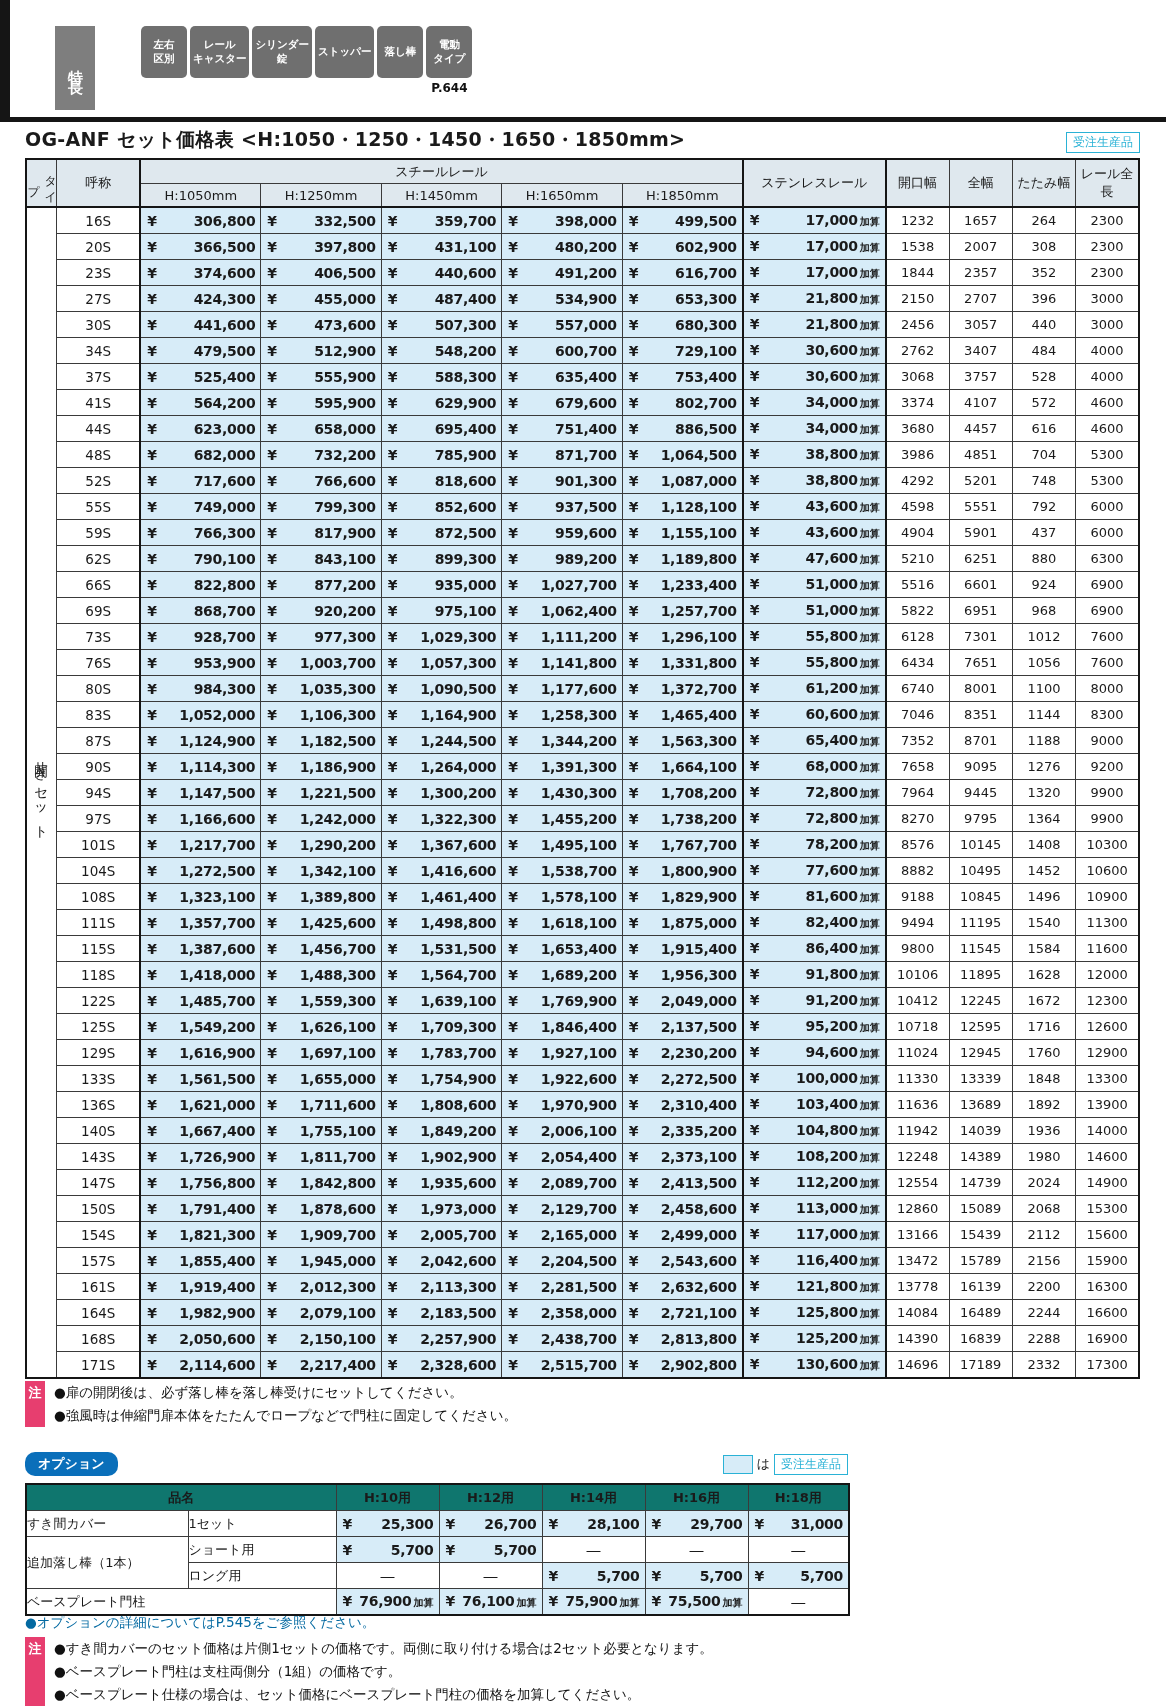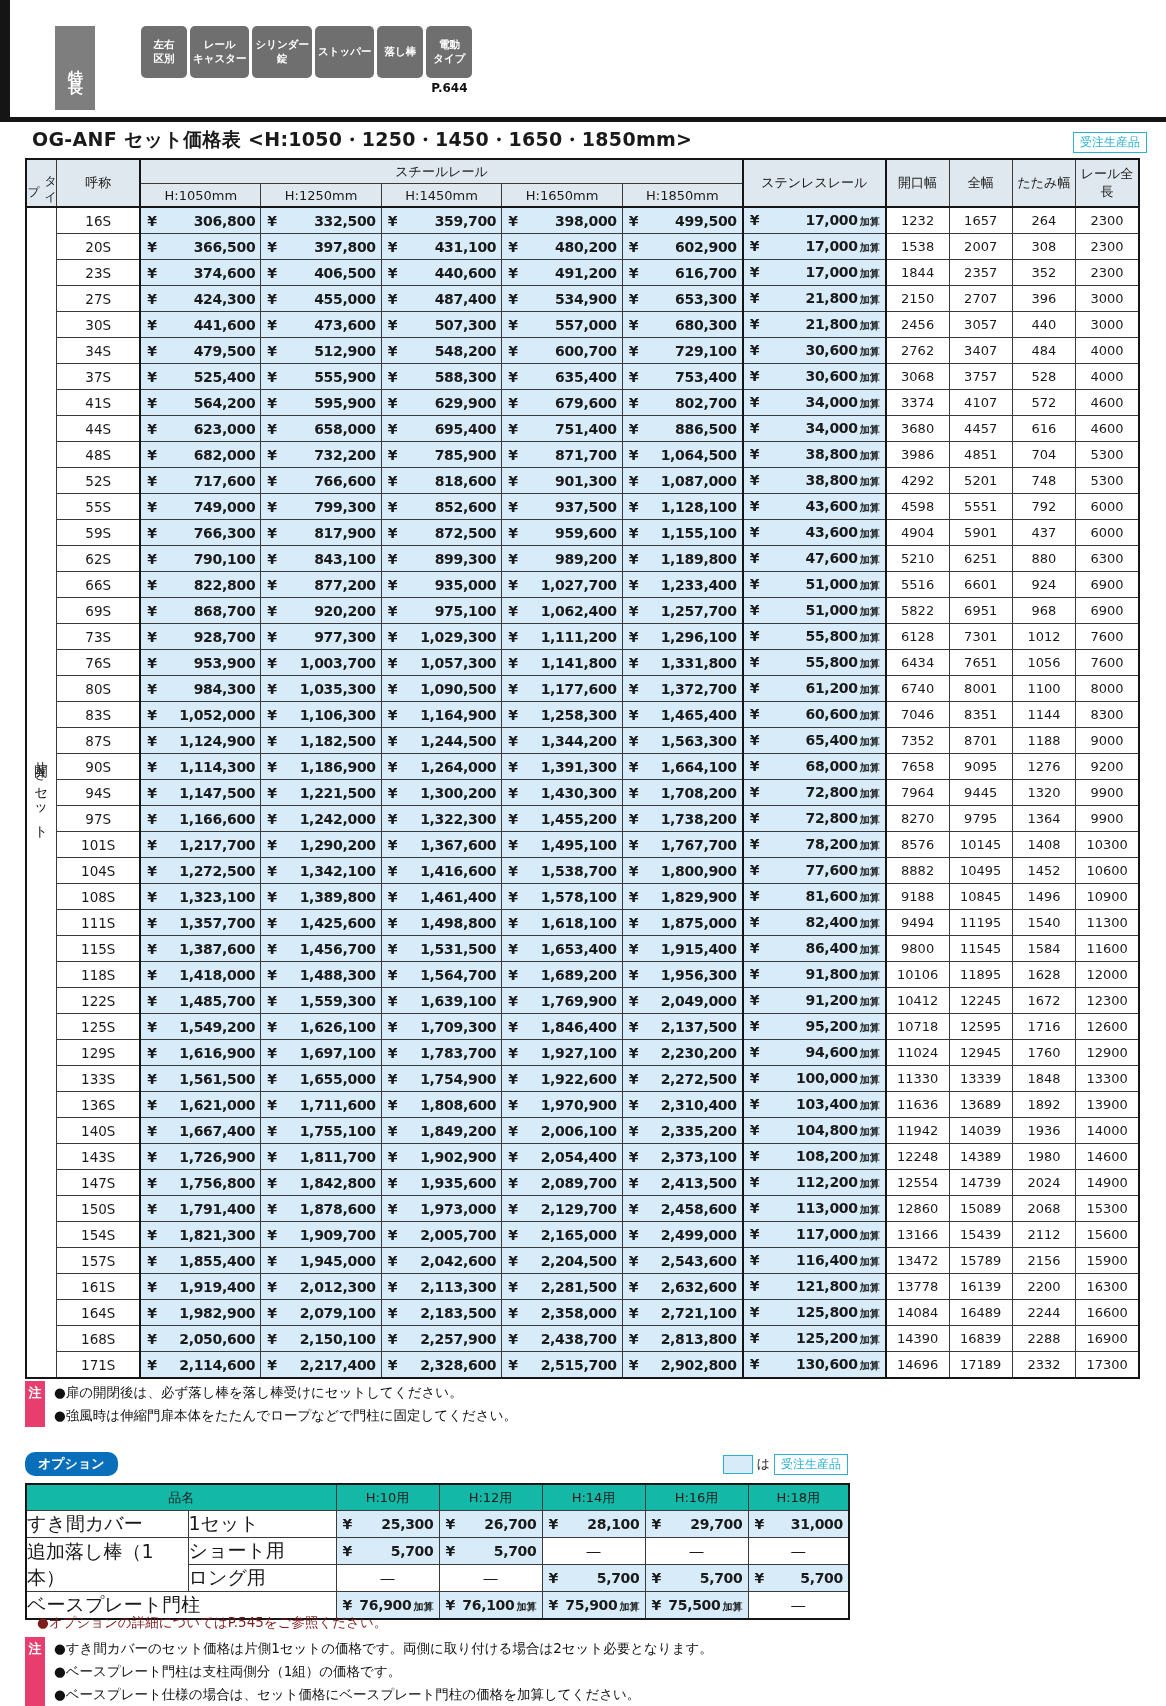--- a/index.html
+++ b/index.html
@@ -21,21 +21,21 @@
   .badge-row { display:flex; gap:3px; align-items:flex-start; }
   .badge-col { display:flex; flex-direction:column; align-items:center; gap:3px; }
   .f-badge {
     min-width:46px; height:52px; background:#6f6f6f; color:#fff; border-radius:5px;
     display:flex; align-items:center; justify-content:center; text-align:center;
     font-size:10.5px; font-weight:bold; line-height:1.3; white-space:pre-line;
     padding:0 3px; box-sizing:border-box;
   }
   .page-ref { font-size:12px; font-weight:bold; color:#111; }
 
-  .title-row { position:absolute; left:32px; top:127px; width:1115px; display:flex; justify-content:space-between; align-items:flex-end; }
+  .title-row { position:absolute; left:25px; top:127px; width:1115px; display:flex; justify-content:space-between; align-items:flex-end; }
   .page-title { margin:0; font-size:19px; font-weight:bold; letter-spacing:0.3px; }
   .mto-badge { border:1px solid #2ab2d6; color:#2ab2d6; font-size:12px; padding:1px 6px; background:#fff; white-space:nowrap; }
 
   
   .price-table {
     position:absolute; left:25px; top:158px; width:1115px;
     border-collapse:collapse; table-layout:fixed; border:2px solid #151515;
   }
   .price-table th, .price-table td { border:1px solid #3a3a3a; padding:0; }
   .price-table thead th { background:#dfe8ee; font-size:13px; font-weight:normal; height:22px; }
@@ -66,26 +66,26 @@
   .option-header { position:absolute; left:25px; top:1452px; width:823px; display:flex; justify-content:space-between; align-items:center; }
   .option-badge { background:#0a6fba; color:#fff; font-size:13px; font-weight:bold; padding:3px 13px;border-radius:10px; }
   .legend { display:flex; align-items:center; gap:4px; font-size:13px; }
   .swatch { width:30px; height:19px; background:#d7ecf8; border:1px solid #2ab2d6; box-sizing:border-box; }
 
   .option-table {
     position:absolute; left:25px; top:1483px; width:823px;
     border-collapse:collapse; table-layout:fixed; border:2px solid #151515;
   }
   .option-table th, .option-table td { border:1px solid #3a3a3a; padding:0; height:25px; }
-  .option-table thead th { background:#14b8a6; font-size:13px; font-weight:normal; height:25px; }
-  .opt-name, .opt-sub { background:#fff; font-size:19px; padding-left:8px; }
+  .option-table thead th { background:#0f766e; font-size:13px; font-weight:bold; height:25px; }
+  .opt-name, .opt-sub { background:#fff; font-size:13px; padding-left:8px; }
   .dash-cell { background:#fff; text-align:center; font-size:14px; }
 
   .bottom-notes { position:absolute; left:25px; top:1614px; }
-  .plain-note { font-size:13.5px; margin:0 0 5px 12px; color:#7f1d1d; }
+  .plain-note { font-size:13.5px; margin:0 0 5px 0; color:#0369a1; }
 </style>
 </head>
 <body>
 
 <div class="page">
 
   <div class="corner-bar"></div>
   <div class="top-rule"></div>
 
   <div class="features">

